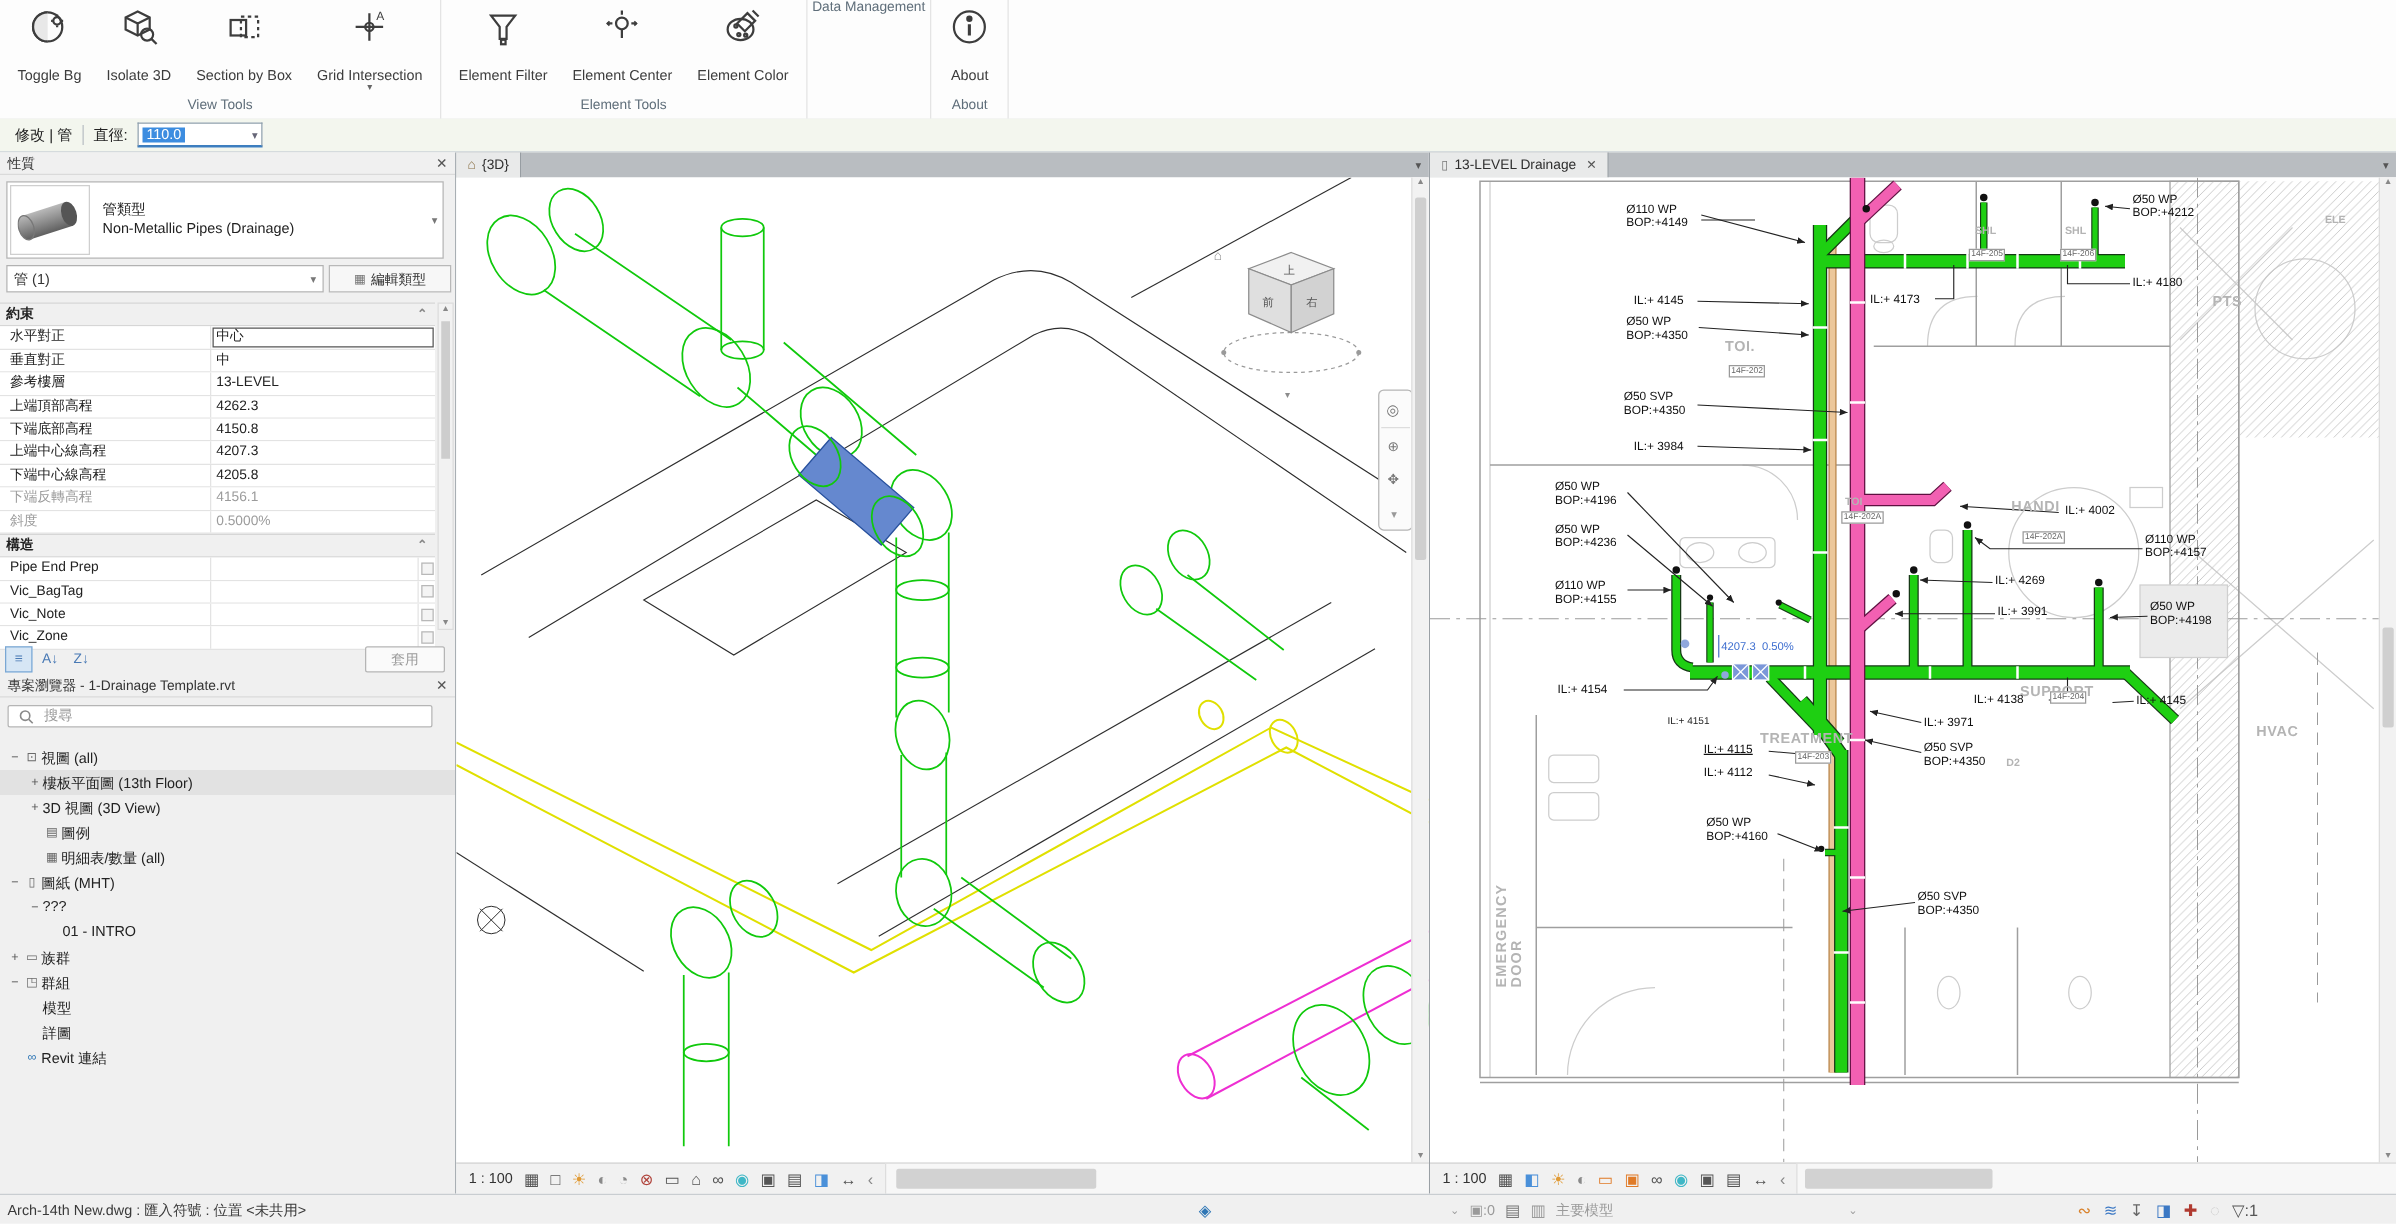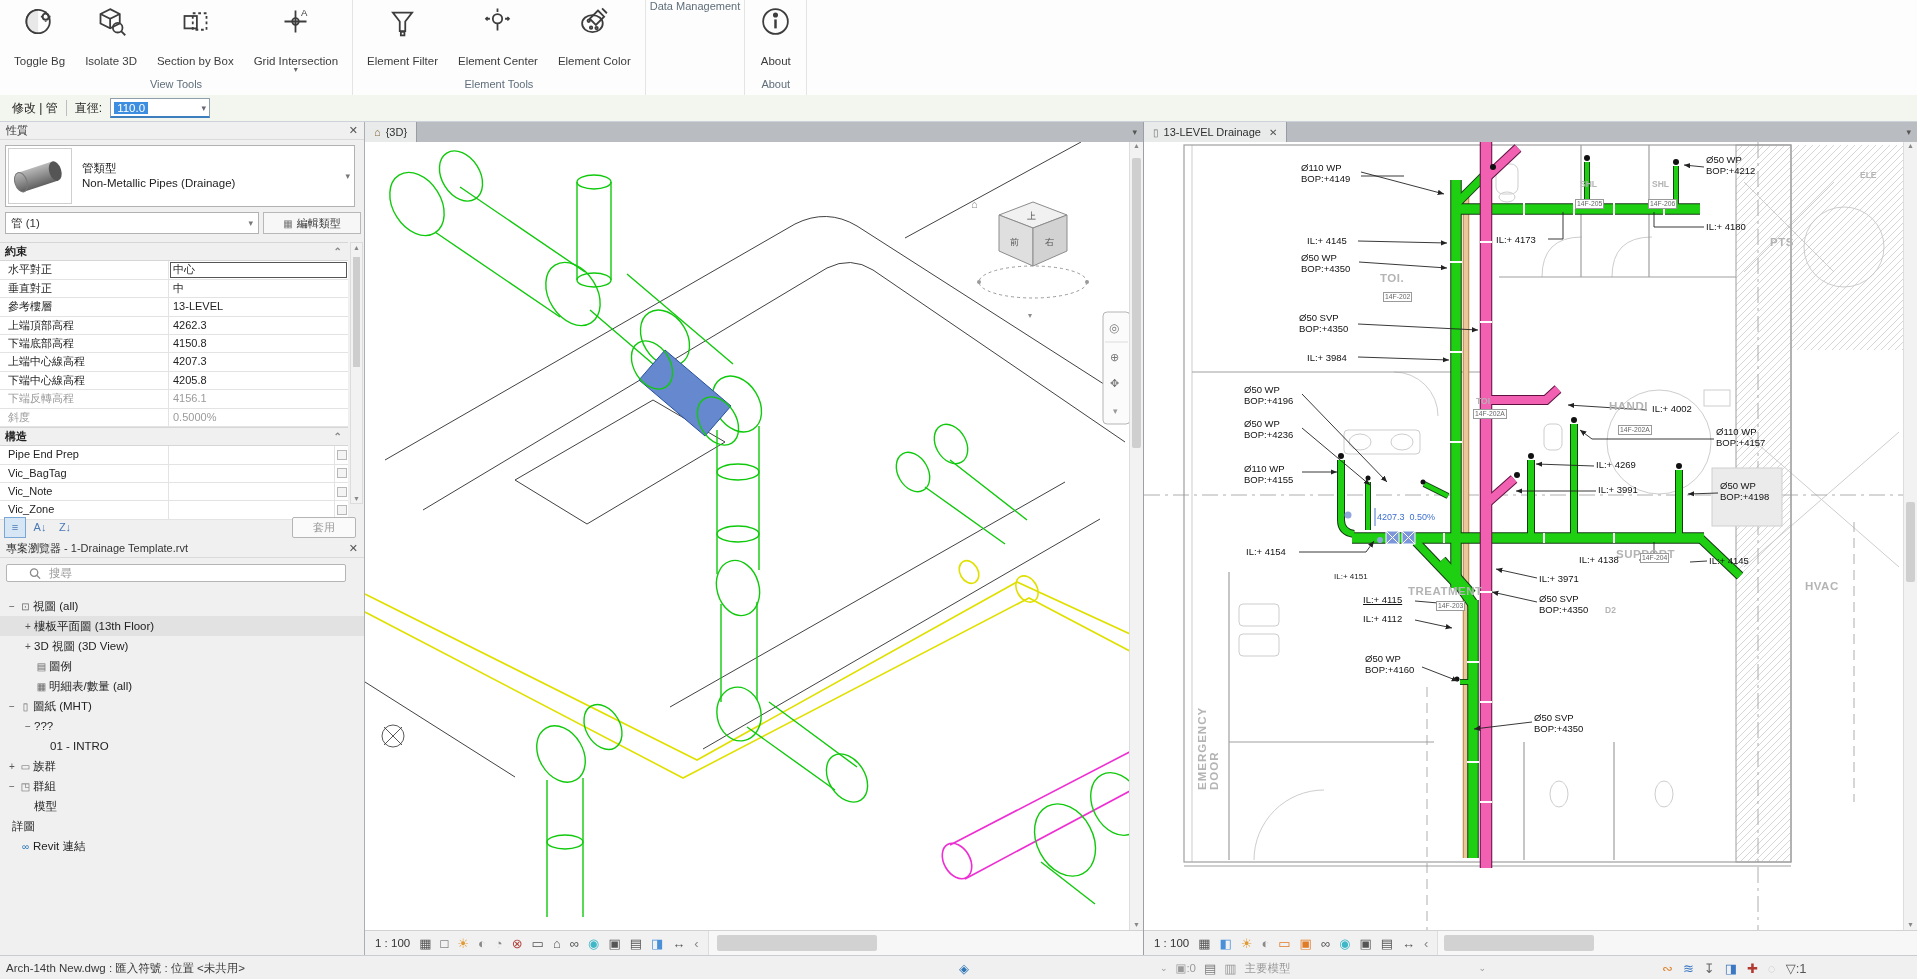--- a/index.html
+++ b/index.html
@@ -48,21 +48,21 @@
   .prow .assoc{width:13px;border-left:1px solid #e3e3e3;display:flex;align-items:center;justify-content:center;}
   .prow .assoc i{width:8px;height:8px;border:1px solid #b8b8b8;background:#f4f4f4;}
   #gridsb{left:350px;top:120px;width:13px;height:262px;background:#f2f2f2;border:1px solid #dcdcdc;box-sizing:border-box;font-size:7px;color:#888;text-align:center;}
   #gridsb .th{position:absolute;left:2px;right:2px;top:14px;height:110px;background:#cdcdcd;}
   #applybar{left:0;top:392px;width:365px;height:26px;display:flex;align-items:center;gap:3px;padding-left:4px;box-sizing:border-box;}
   .sortbtn{width:20px;height:19px;border:1px solid transparent;display:flex;align-items:center;justify-content:center;font-size:11px;color:#4a7ab5;}
   .sortbtn.on{background:#d6e6f5;border-color:#7aa7d4;}
   #applybtn{position:absolute;right:8px;top:395px;width:62px;height:19px;background:#fafafa;border:1px solid #b5b5b5;border-radius:2px;
             font-size:11px;color:#9a9a9a;display:flex;align-items:center;justify-content:center;}
   #pbhdr{top:418px;}
-  #searchbox{left:6px;top:442px;width:340px;height:18px;background:#fff;border:1px solid #b5b5b5;border-radius:2px;display:flex;align-items:center;padding:0 22px;gap:6px;box-sizing:border-box;}
+  #searchbox{left:6px;top:442px;width:340px;height:18px;background:#fff;border:1px solid #b5b5b5;border-radius:2px;display:flex;align-items:center;padding:0 8px;gap:6px;box-sizing:border-box;}
   #searchbox input{border:none;outline:none;font-size:11.5px;width:100%;font-family:"Liberation Sans",sans-serif;color:#333;}
   #searchbox input::placeholder{color:#9a9a9a;}
   #tree{left:0;top:474px;width:364px;bottom:0;background:#f0f0f0;}
   .titem{height:20px;display:flex;align-items:center;font-size:11.5px;color:#222;white-space:nowrap;}
   .titem.sel{background:#e2e2e2;}
   .texp{width:12px;text-align:center;color:#555;font-size:10px;flex:none;}
   .tico{width:15px;text-align:center;font-size:10px;color:#6a6a6a;flex:none;}
   .tico.link{color:#2e76b5;}
   
   .view{position:absolute;top:122px;height:833px;}
@@ -382,21 +382,21 @@
       </div>
       <div class="titem" style="padding-left: 6px;">
         <span class="texp">−</span>
         <span class="tico">◳</span>
         <span>群組</span>
       </div>
       <div class="titem" style="padding-left: 22px;">
         <span class="texp"></span>
         <span>模型</span>
       </div>
-      <div class="titem" style="">
+      <div class="titem" style="padding-left: 22px;">
         <span class="texp"></span>
         <span>詳圖</span>
       </div>
       <div class="titem" style="padding-left: 6px;">
         <span class="texp"></span>
         <span class="tico link">∞</span>
         <span>Revit 連結</span>
       </div>
     </div>
 </div>

